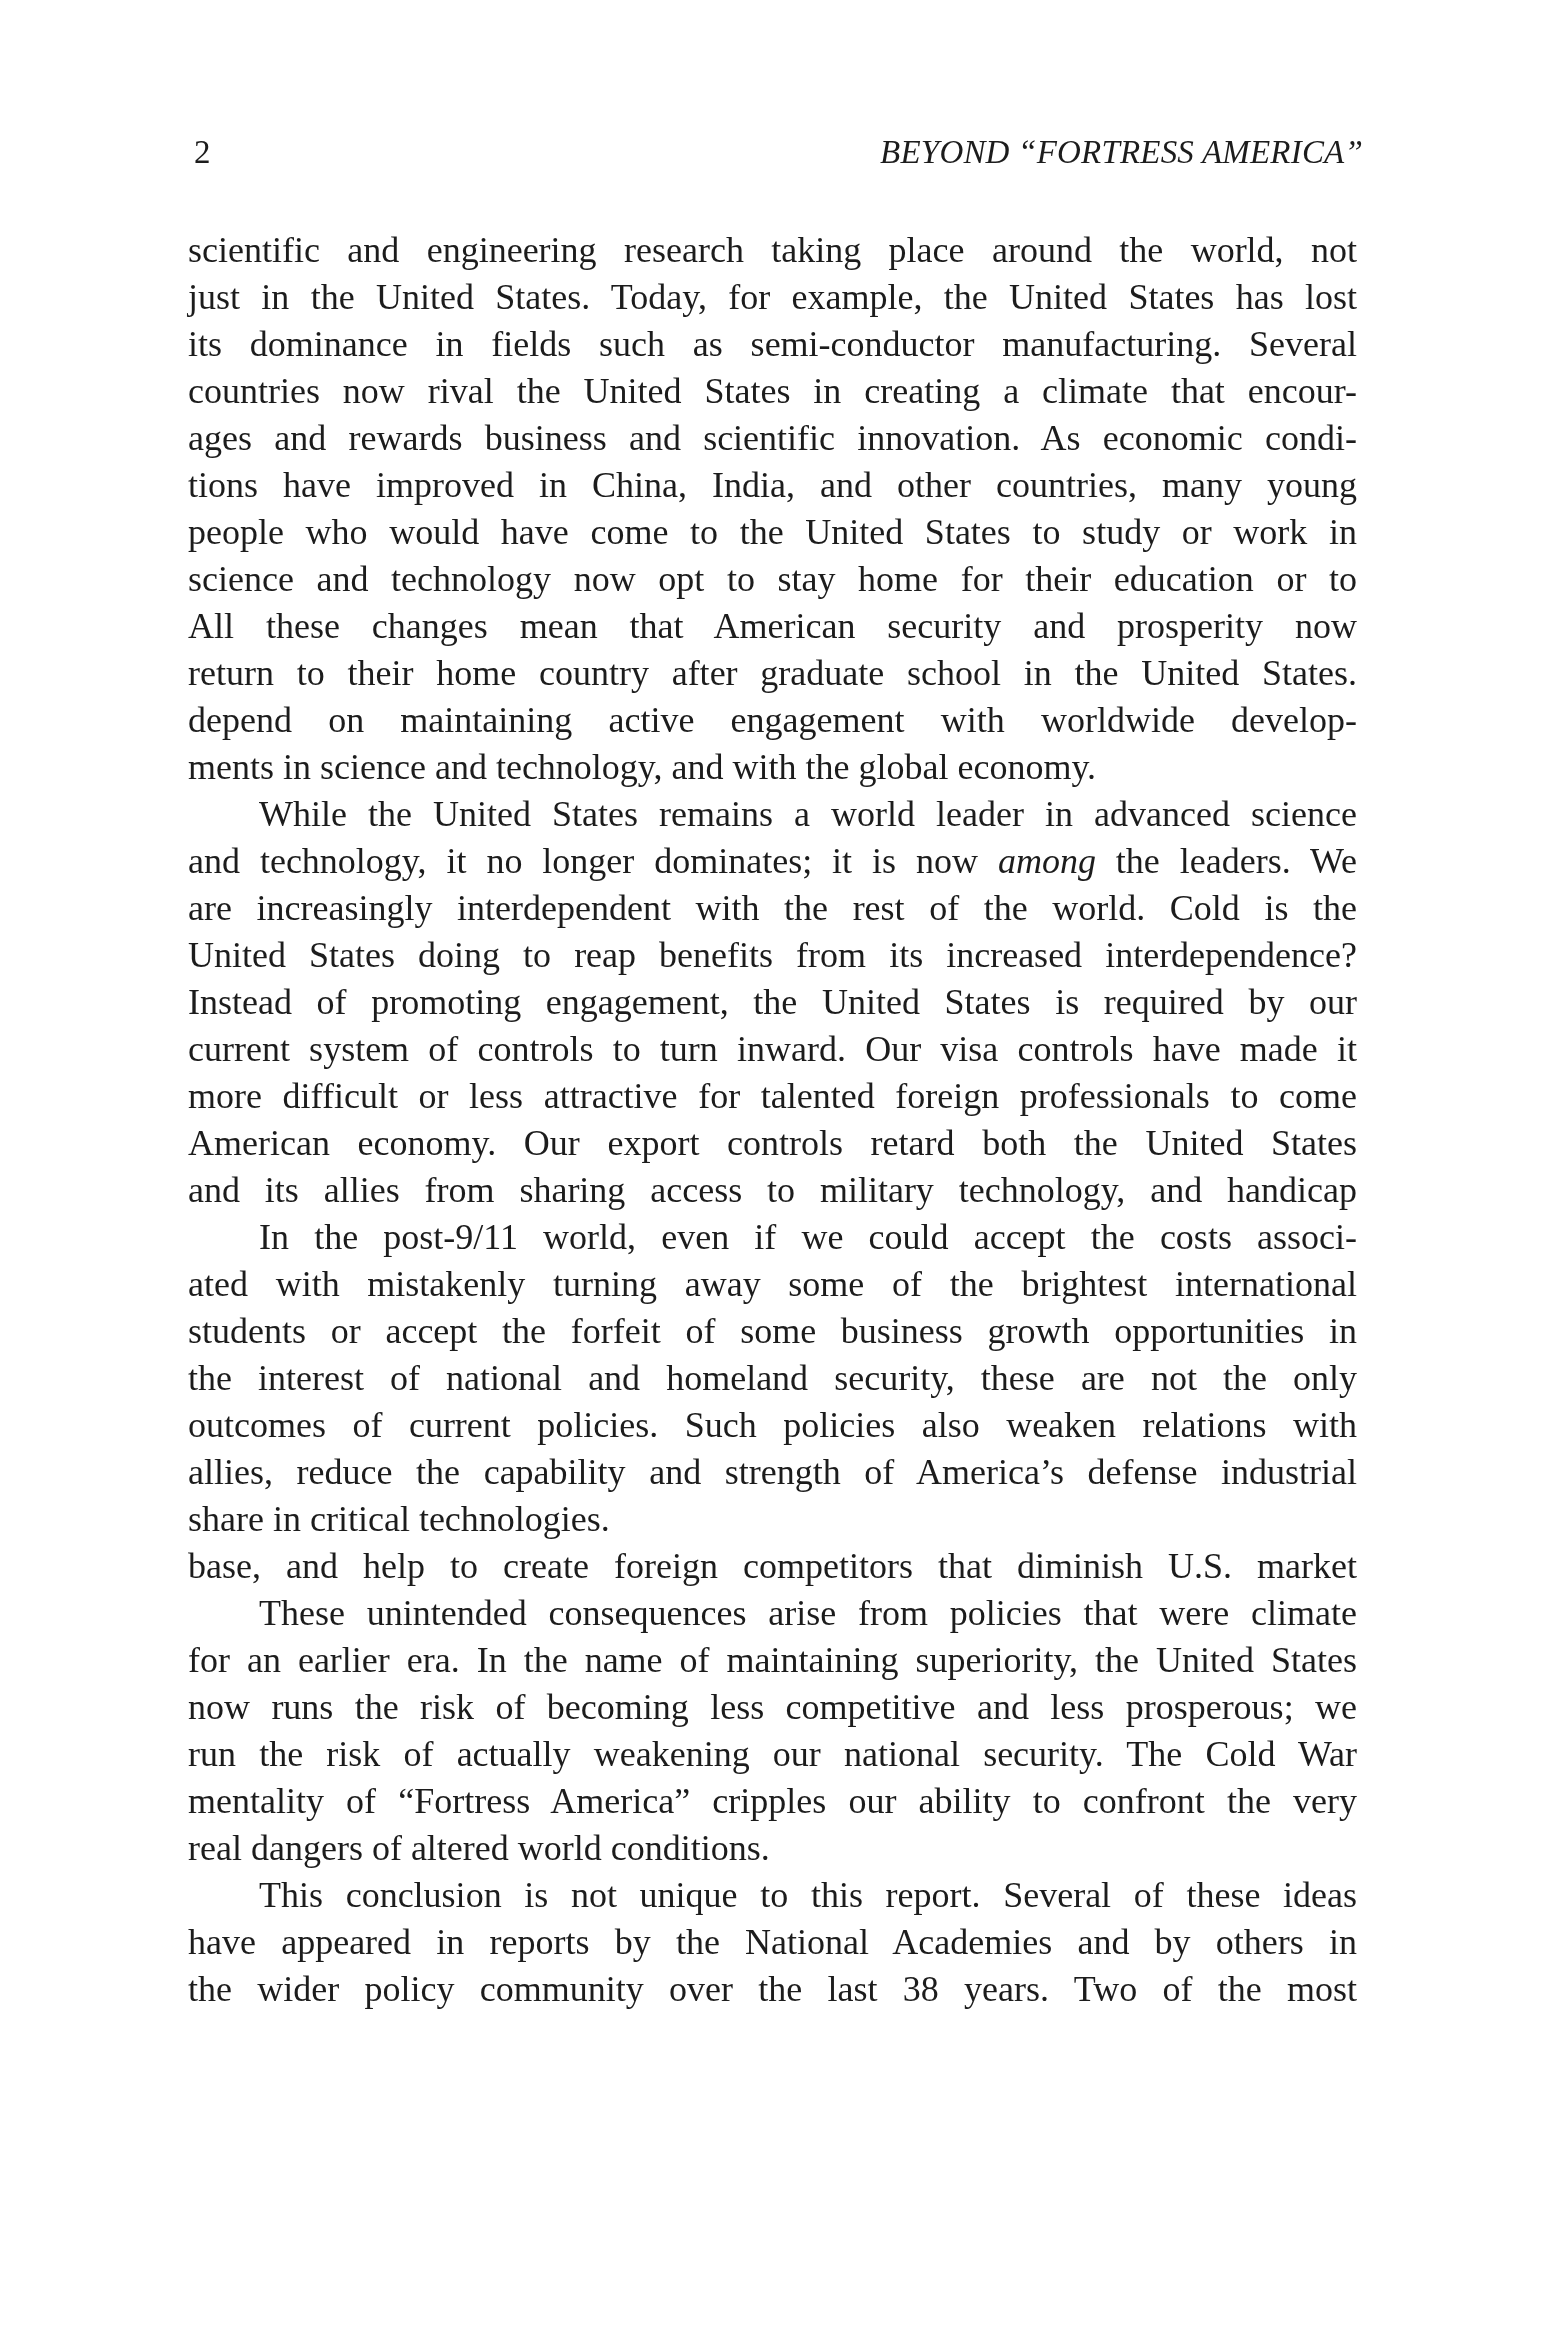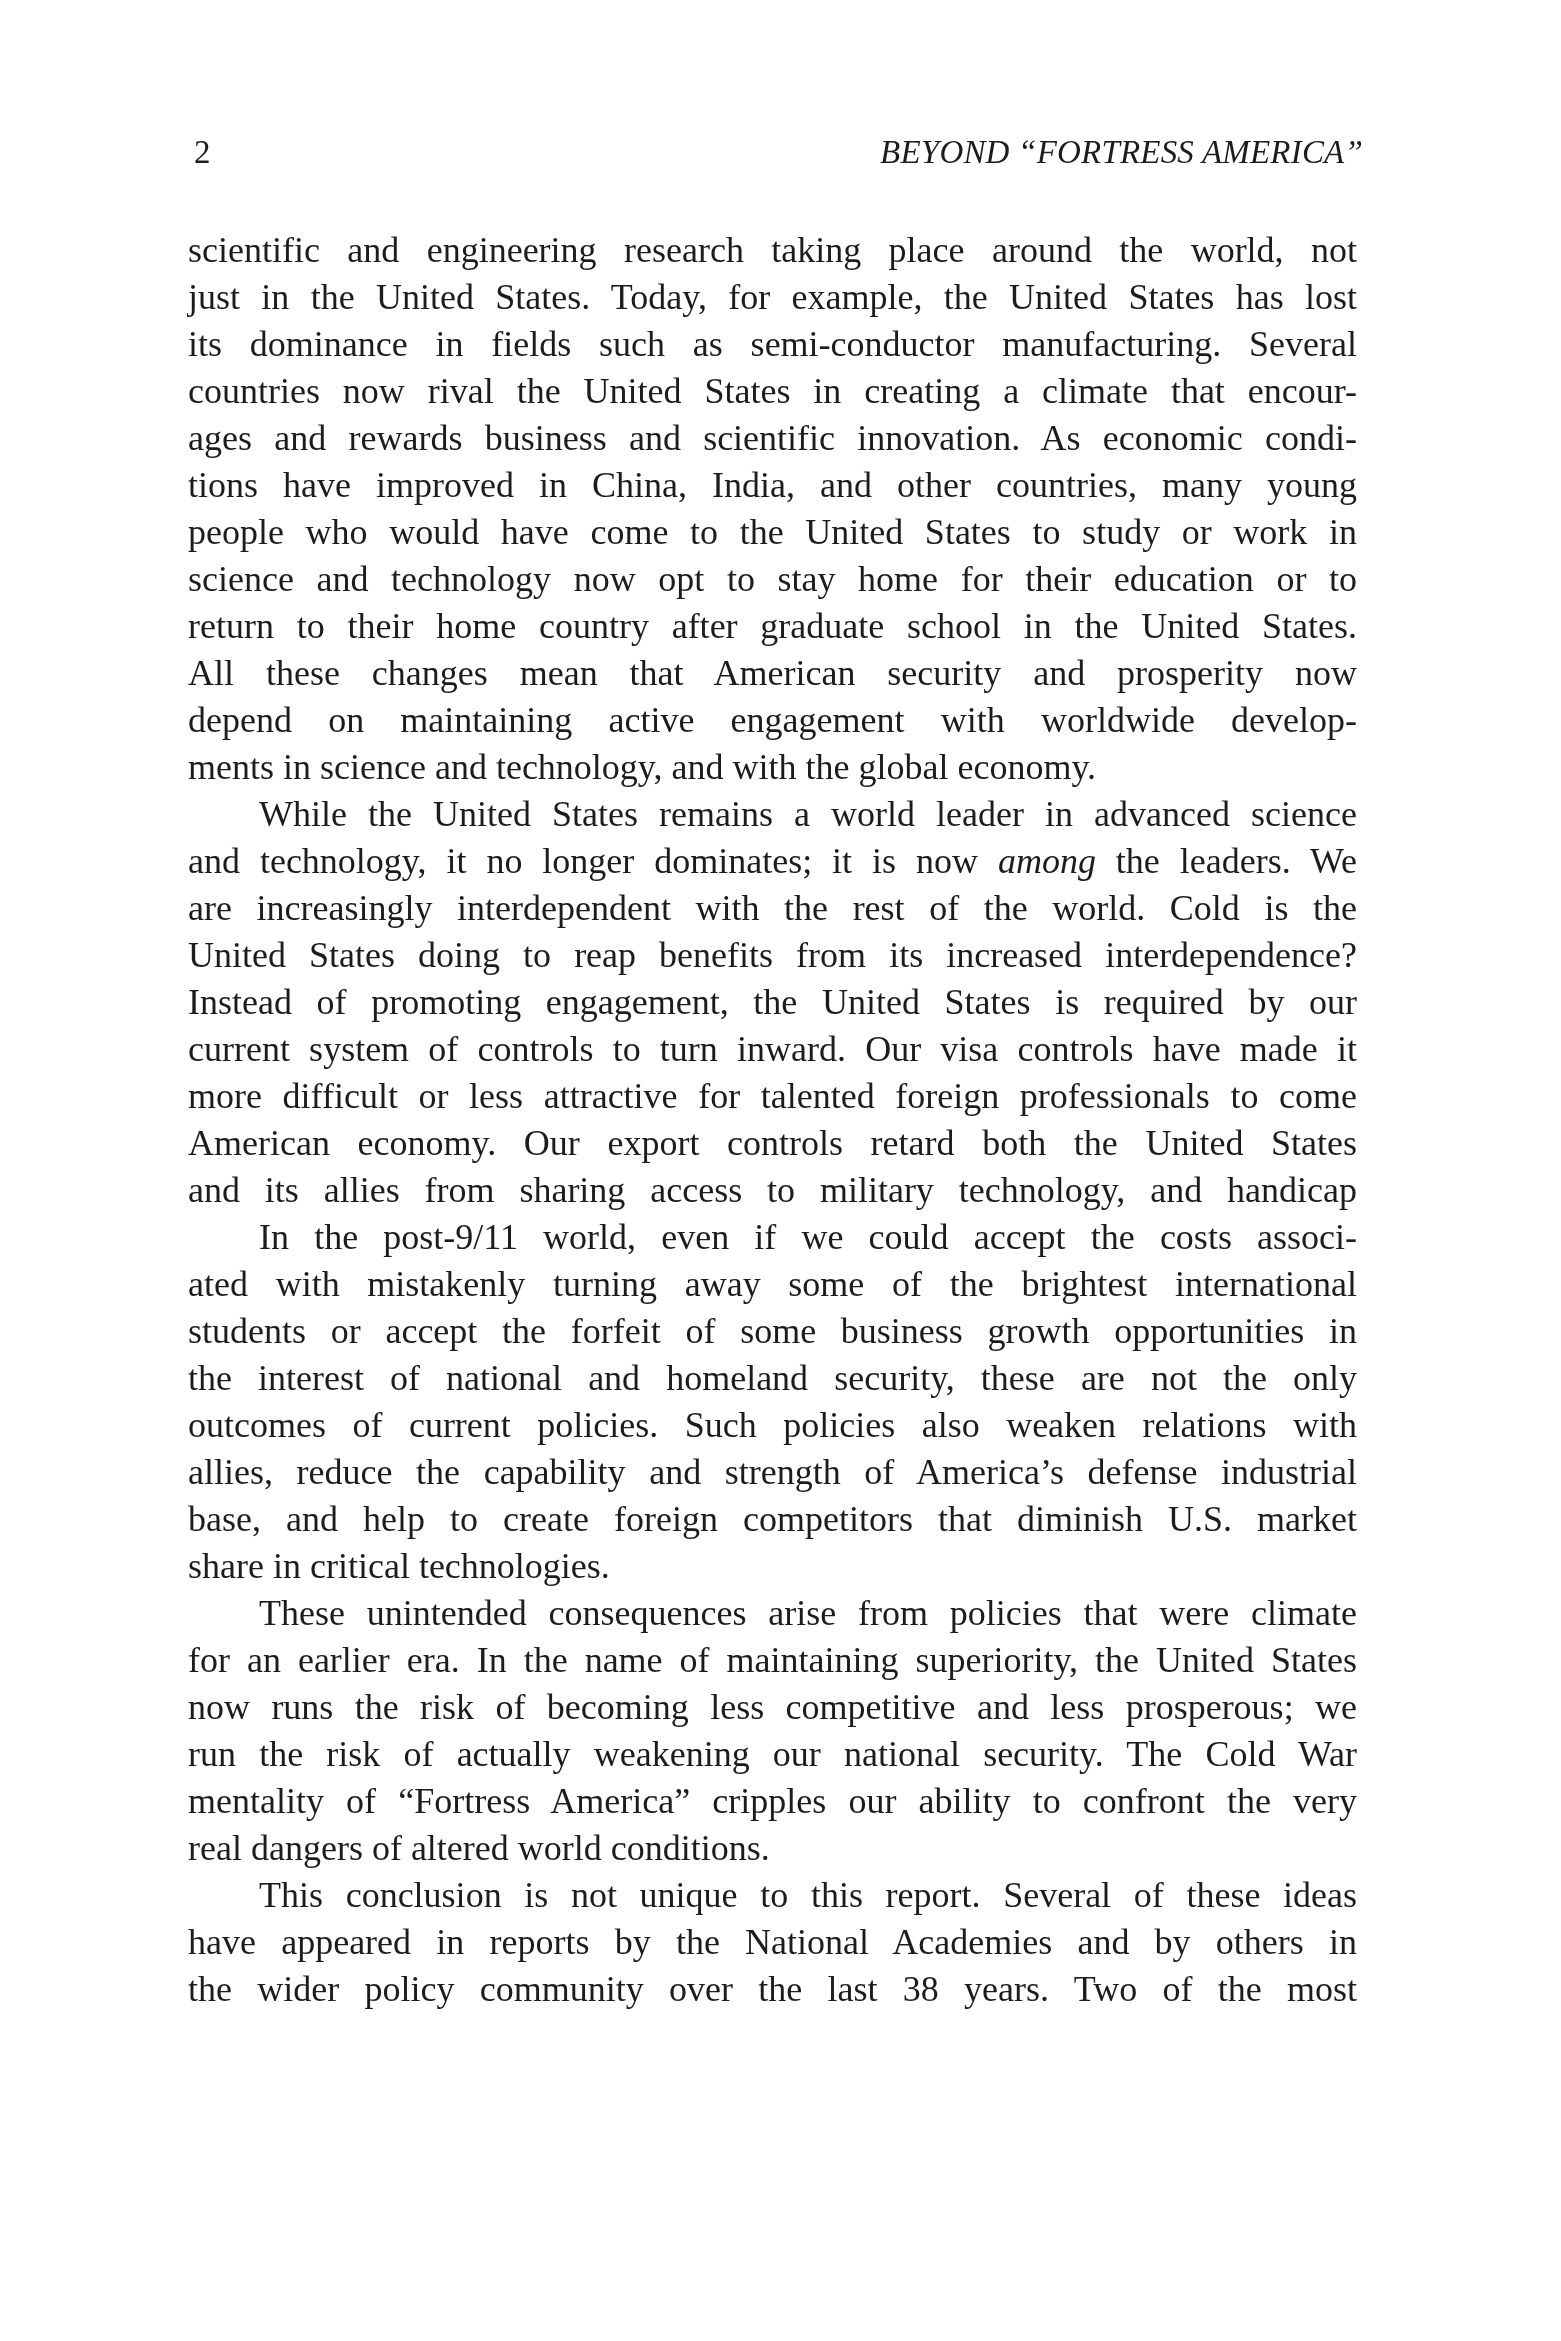--- a/index.html
+++ b/index.html
@@ -76,22 +76,22 @@
 
     <div>
       <span class="line">scientific and engineering research taking place around the world, not</span>
       <span class="line">just in the United States. Today, for example, the United States has lost</span>
       <span class="line">its dominance in fields such as semi-conductor manufacturing. Several</span>
       <span class="line">countries now rival the United States in creating a climate that encour-</span>
       <span class="line">ages and rewards business and scientific innovation. As economic condi-</span>
       <span class="line">tions have improved in China, India, and other countries, many young</span>
       <span class="line">people who would have come to the United States to study or work in</span>
       <span class="line">science and technology now opt to stay home for their education or to</span>
+      <span class="line">All these changes mean that American security and prosperity now</span>
       <span class="line">return to their home country after graduate school in the United States.</span>
-      <span class="line">All these changes mean that American security and prosperity now</span>
       <span class="line">depend on maintaining active engagement with worldwide develop-</span>
       <span class="line last">ments in science and technology, and with the global economy.</span>
     </div>
 
     <div>
       <span class="line indent">While the United States remains a world leader in advanced science</span>
       <span class="line"><span>and technology, it no longer dominates; it is now </span><em>among</em><span> the leaders. We</span></span>
       <span class="line">are increasingly interdependent with the rest of the world. Cold is the</span>
       <span class="line">United States doing to reap benefits from its increased interdependence?</span>
       <span class="line">Instead of promoting engagement, the United States is required by our</span>
@@ -101,22 +101,22 @@
       <span class="line">and its allies from sharing access to military technology, and handicap</span>
     </div>
 
     <div>
       <span class="line indent">In the post-9/11 world, even if we could accept the costs associ-</span>
       <span class="line">ated with mistakenly turning away some of the brightest international</span>
       <span class="line">students or accept the forfeit of some business growth opportunities in</span>
       <span class="line">the interest of national and homeland security, these are not the only</span>
       <span class="line">outcomes of current policies. Such policies also weaken relations with</span>
       <span class="line">allies, reduce the capability and strength of America’s defense industrial</span>
+      <span class="line last">share in critical technologies.</span>
       <span class="line">base, and help to create foreign competitors that diminish U.S. market</span>
-      <span class="line last">share in critical technologies.</span>
     </div>
 
     <div>
       <span class="line indent">These unintended consequences arise from policies that were climate</span>
       <span class="line">for an earlier era. In the name of maintaining superiority, the United States</span>
       <span class="line">now runs the risk of becoming less competitive and less prosperous; we</span>
       <span class="line">run the risk of actually weakening our national security. The Cold War</span>
       <span class="line">mentality of “Fortress America” cripples our ability to confront the very</span>
       <span class="line last">real dangers of altered world conditions.</span>
     </div>

